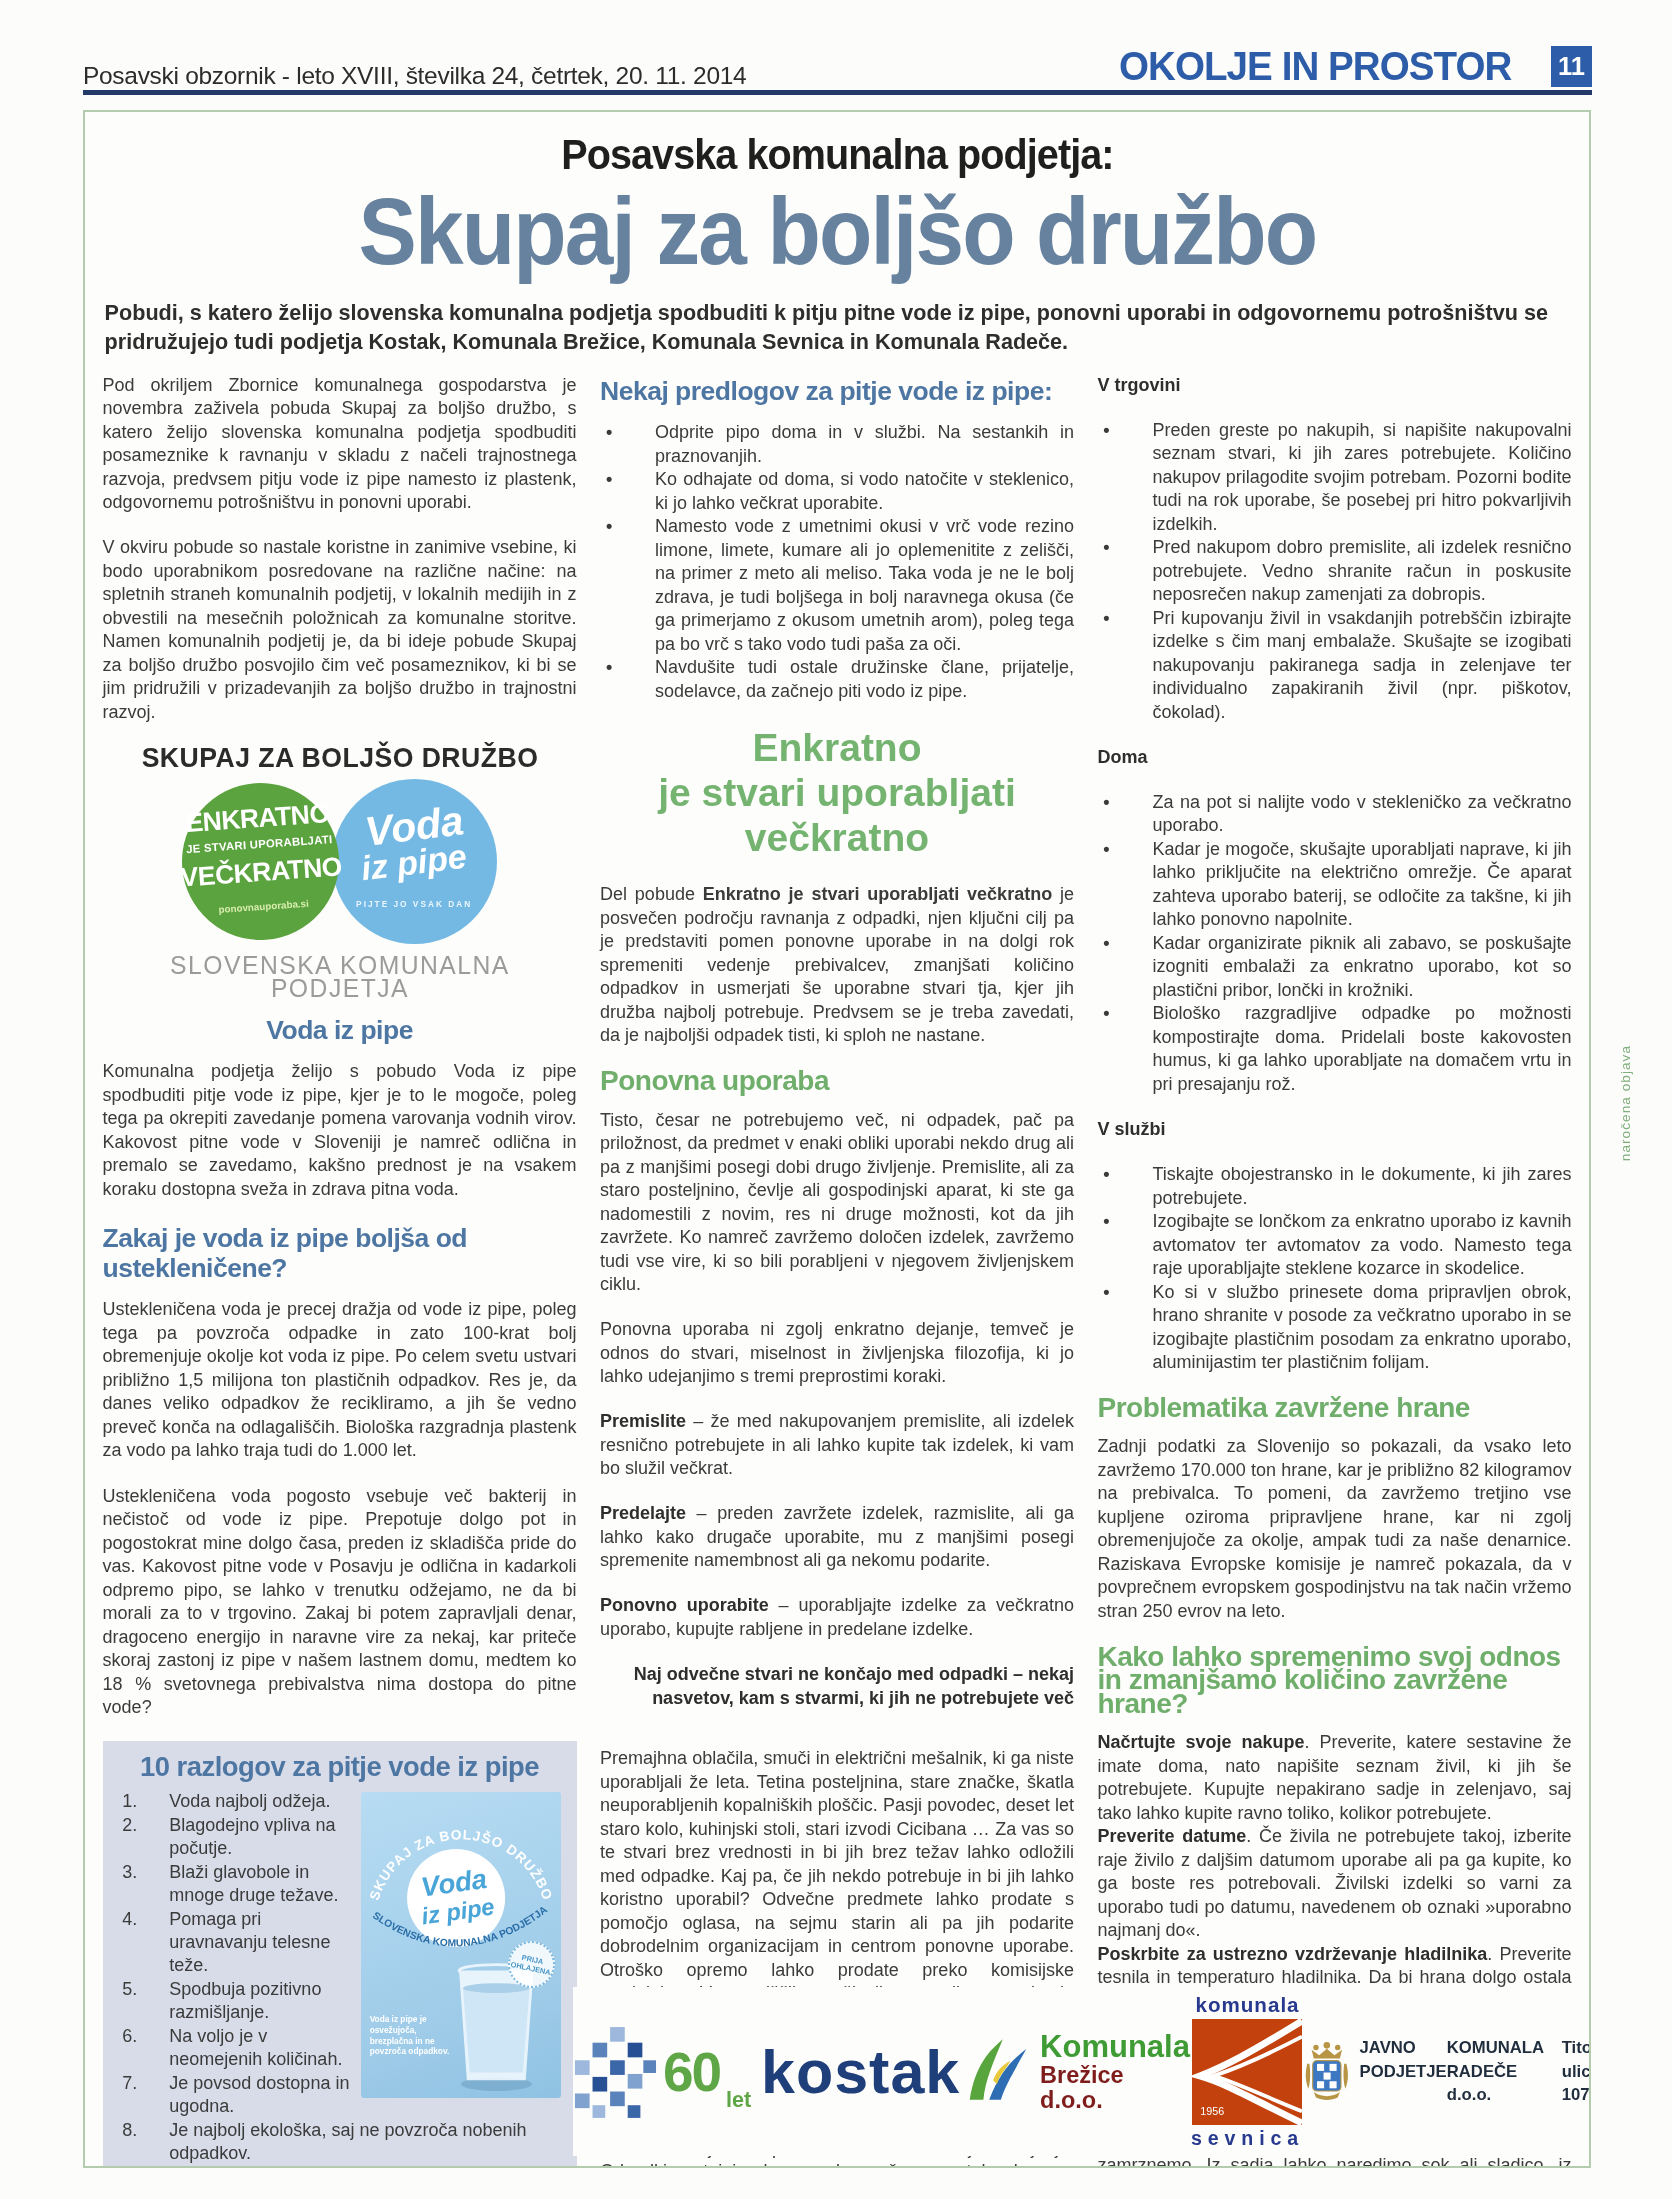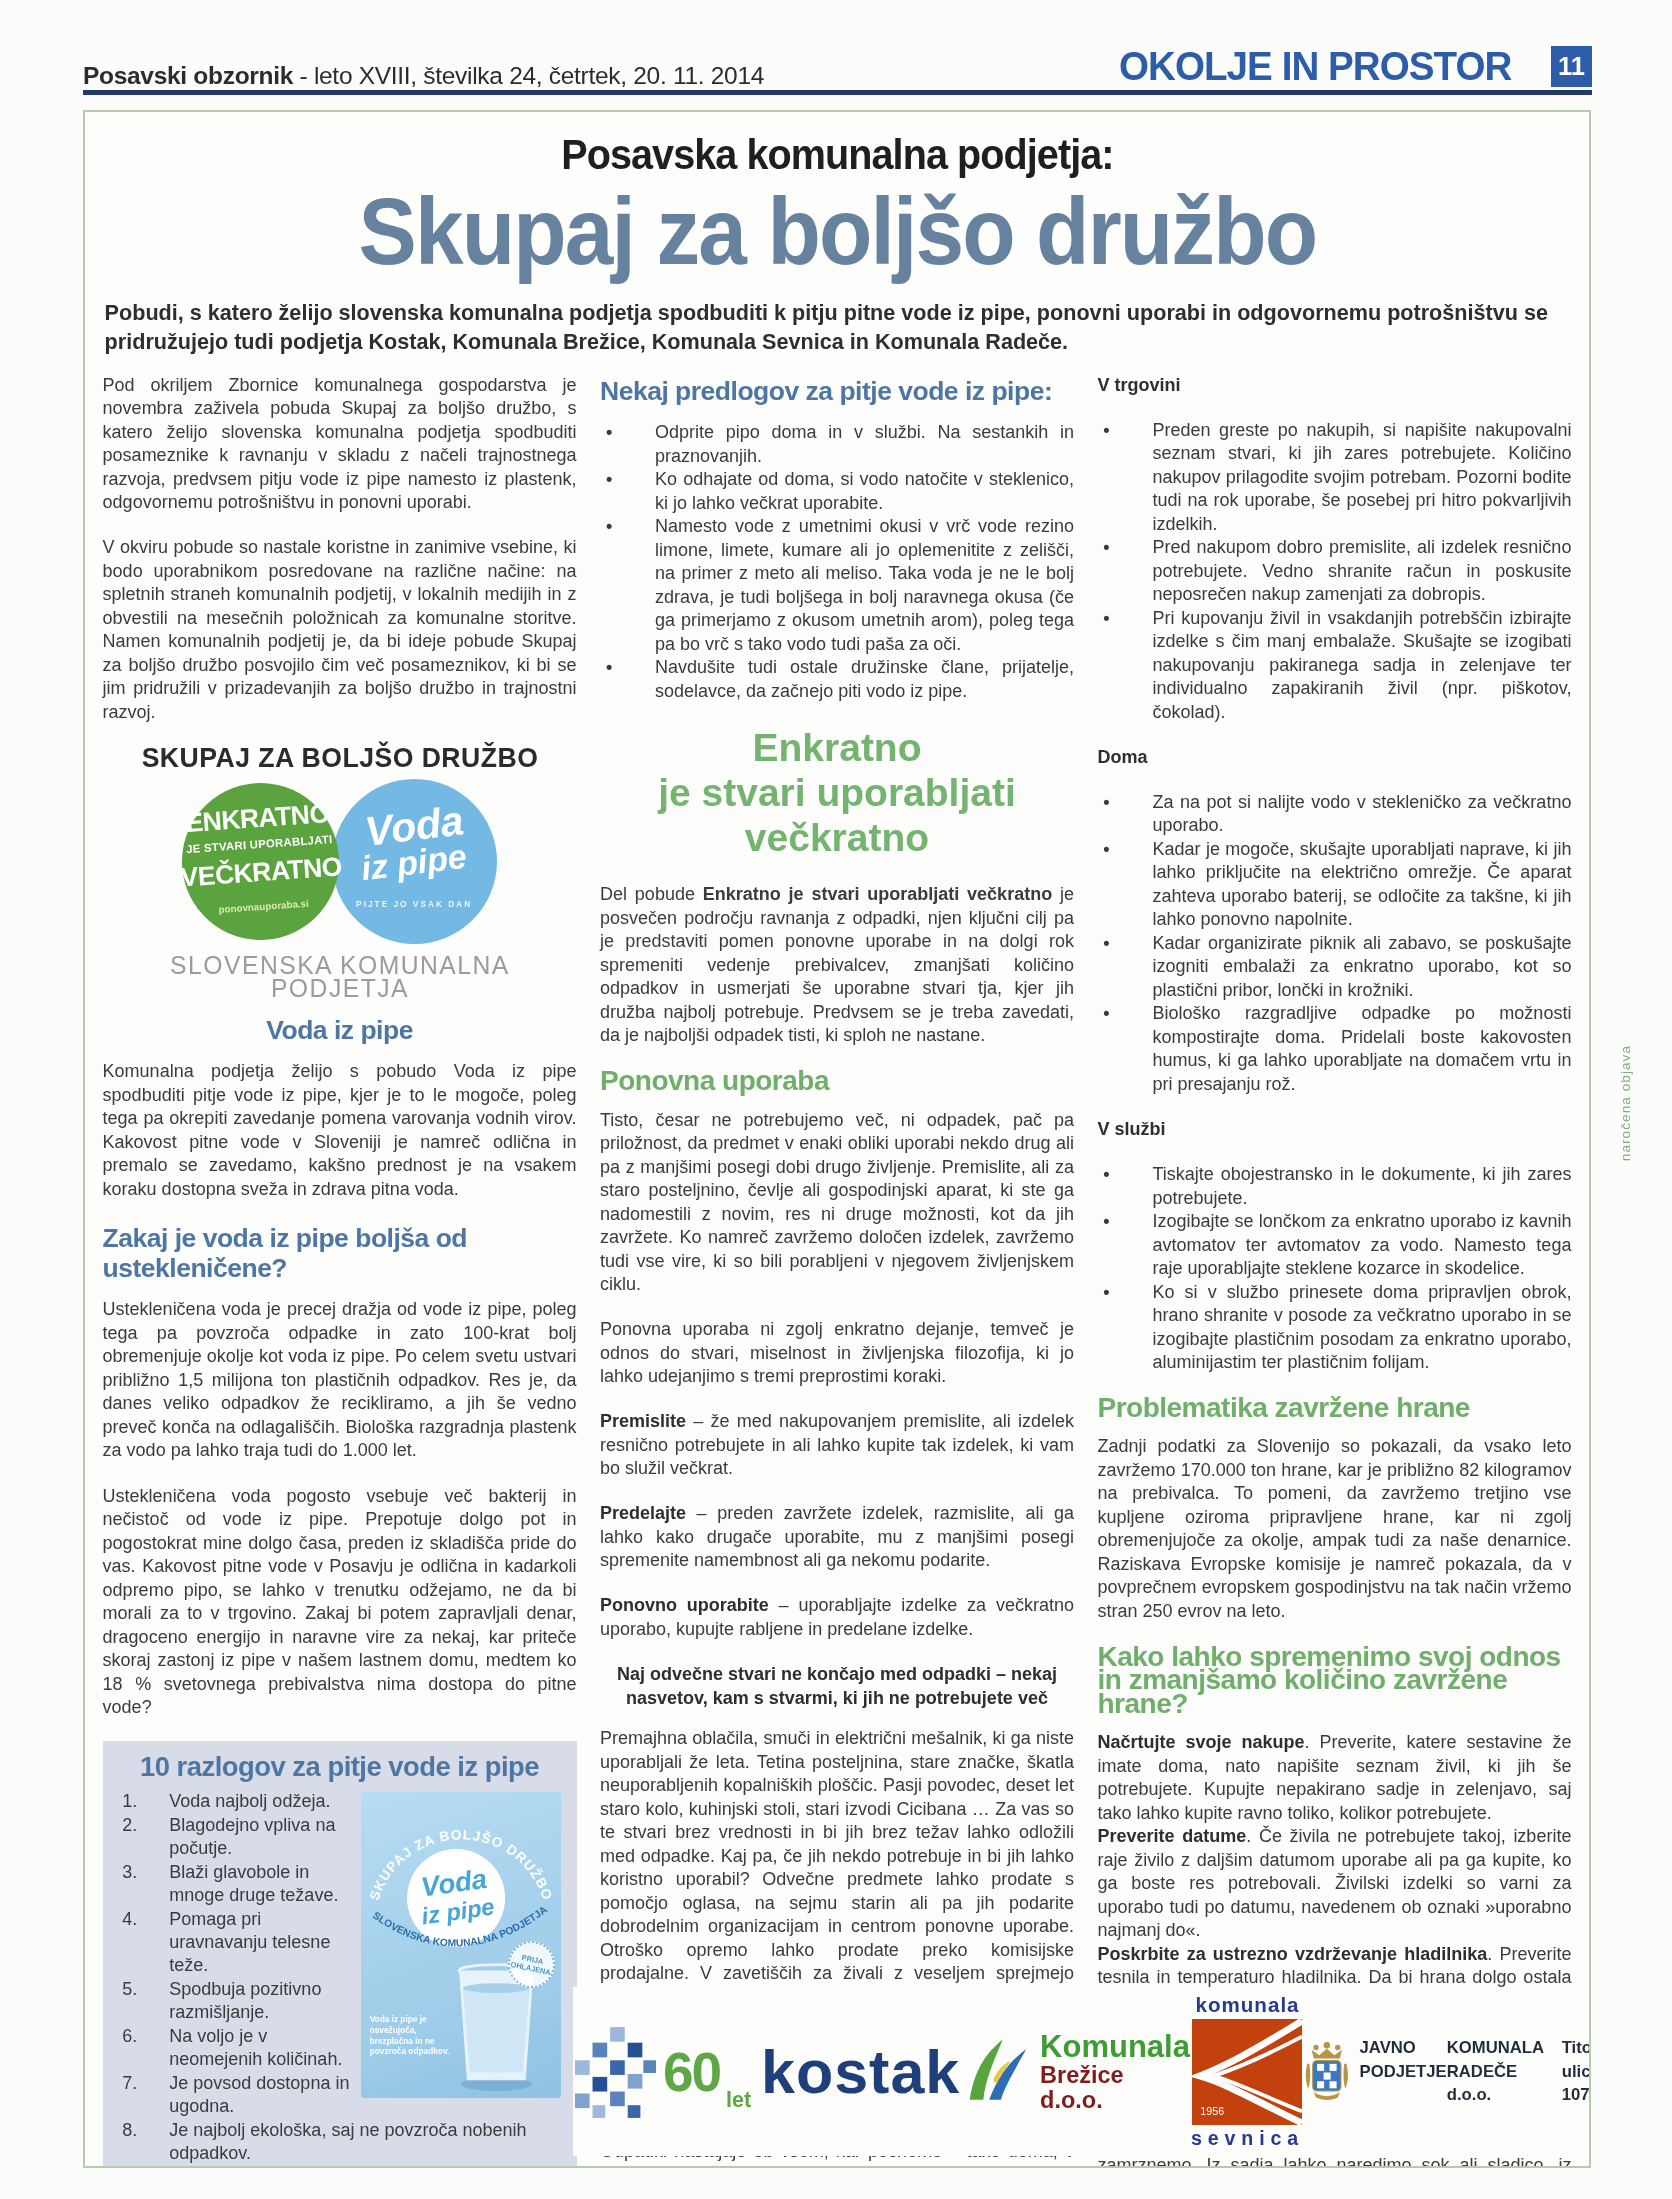--- a/index.html
+++ b/index.html
@@ -3,21 +3,21 @@
 <meta charset="utf-8">
 <style>
   * { margin:0; padding:0; box-sizing:border-box; }
   html,body { background:#e9e9e6; }
   body { font-family:"Liberation Sans", sans-serif; }
   .page { position:relative; width:1672px; height:2199px; background:#fcfcfa; overflow:hidden; color:#3b3b3b; }
 
   
   .masthead { position:absolute; top:43px; left:83px; right:80px; display:flex; justify-content:space-between; align-items:flex-end; }
   .mast-left { font-size:24.5px; color:#2c2c2a; letter-spacing:-0.3px; }
-  .mast-left b { font-weight:bold;text-align:center; }
+  .mast-left b { font-weight:normal;text-align:center; }
   .mast-right { display:flex; align-items:center; gap:11.8px; }
   .mast-section { font-size:41px; font-weight:bold; color:#2d5ca8; letter-spacing:-1px; transform:scaleX(0.94); transform-origin:right; }
   .mast-pagenum { width:41px; height:41px; background:#2d5ca8; color:#fff; font-size:25.5px; font-weight:bold; display:flex; align-items:center; justify-content:center;margin-left:28px; }
   .mast-rule { position:absolute; top:90px; left:83px; right:80px; height:4.9px; background:#233a69; }
 
   
   .article { position:absolute; top:110px; left:83px; width:1508px; height:2058px; border:2px solid #b3ccae; background:#fdfdfb; padding:9.8px 17.6px 11.8px 17.6px; overflow:hidden; }
 
   .title-block { text-align:center; }
   .kicker { font-size:43px; font-weight:bold; color:#1f1f1d; letter-spacing:-1px; transform:scaleX(0.92); transform-origin:center; margin-top:7.8px; }
@@ -208,21 +208,21 @@
         <p><span>Del pobude </span><b>Enkratno je stvari uporabljati večkratno</b><span> je posvečen področju ravnanja z odpadki, njen ključni cilj pa je predstaviti pomen ponovne uporabe in na dolgi rok spremeniti vedenje prebivalcev, zmanjšati količino odpadkov in usmerjati še uporabne stvari tja, kjer jih družba najbolj potrebuje. Predvsem se je treba zavedati, da je najboljši odpadek tisti, ki sploh ne nastane.</span></p>
 
         <h3 class="h-green">Ponovna uporaba</h3>
         <p>Tisto, česar ne potrebujemo več, ni odpadek, pač pa priložnost, da predmet v enaki obliki uporabi nekdo drug ali pa z manjšimi posegi dobi drugo življenje. Premislite, ali za staro posteljnino, čevlje ali gospodinjski aparat, ki ste ga nadomestili z novim, res ni druge možnosti, kot da jih zavržete. Ko namreč zavržemo določen izdelek, zavržemo tudi vse vire, ki so bili porabljeni v njegovem življenjskem ciklu.</p>
         <p>Ponovna uporaba ni zgolj enkratno dejanje, temveč je odnos do stvari, miselnost in življenjska filozofija, ki jo lahko udejanjimo s tremi preprostimi koraki.</p>
 
         <p class="step"><b>Premislite</b><span> – že med nakupovanjem premislite, ali izdelek resnično potrebujete in ali lahko kupite tak izdelek, ki vam bo služil večkrat.</span></p>
         <p class="step"><b>Predelajte</b><span> – preden zavržete izdelek, razmislite, ali ga lahko kako drugače uporabite, mu z manjšimi posegi spremenite namembnost ali ga nekomu podarite.</span></p>
         <p class="step"><b>Ponovno uporabite</b><span> – uporabljajte izdelke za večkratno uporabo, kupujte rabljene in predelane izdelke.</span></p>
 
-        <p class="mini-head" style="margin-bottom:17px; text-align:center;">Naj odvečne stvari ne končajo med odpadki – nekaj nasvetov, kam s stvarmi, ki jih ne potrebujete več</p>
+        <p class="mini-head" style="margin-bottom:37px; text-align:right;">Naj odvečne stvari ne končajo med odpadki – nekaj nasvetov, kam s stvarmi, ki jih ne potrebujete več</p>
         <p>Premajhna oblačila, smuči in električni mešalnik, ki ga niste uporabljali že leta. Tetina posteljnina, stare značke, škatla neuporabljenih kopalniških ploščic. Pasji povodec, deset let staro kolo, kuhinjski stoli, stari izvodi Cicibana … Za vas so te stvari brez vrednosti in bi jih brez težav lahko odložili med odpadke. Kaj pa, če jih nekdo potrebuje in bi jih lahko koristno uporabil? Odvečne predmete lahko prodate s pomočjo oglasa, na sejmu starin ali pa jih podarite dobrodelnim organizacijam in centrom ponovne uporabe. Otroško opremo lahko prodate preko komisijske prodajalne. V zavetiščih za živali z veseljem sprejmejo povodce, ovratnice, hrano, stare odeje in brisače.</p>
 
         <h3 class="h-green">Preprečevanja nastajanja odpadkov</h3>
         <p>Ločevanje odpadkov je pomembno, še boljše kot to pa je, da poskusimo preprečiti njihovo nastajanje, kar lahko storimo z majhnimi spremembami v vsakdanjem življenju. Odpadki nastajajo ob vsem, kar počnemo – tako doma, v šoli ali v službi, zato moramo do tega pristopiti odgovorno in zavestno preprečevati njihov nastanek.</p>
       </div>
 
       <div class="col">
         <p class="mini-head">V trgovini</p>
         <ul class="bullets">
           <li>Preden greste po nakupih, si napišite nakupovalni seznam stvari, ki jih zares potrebujete. Količino nakupov prilagodite svojim potrebam. Pozorni bodite tudi na rok uporabe, še posebej pri hitro pokvarljivih izdelkih.</li>

